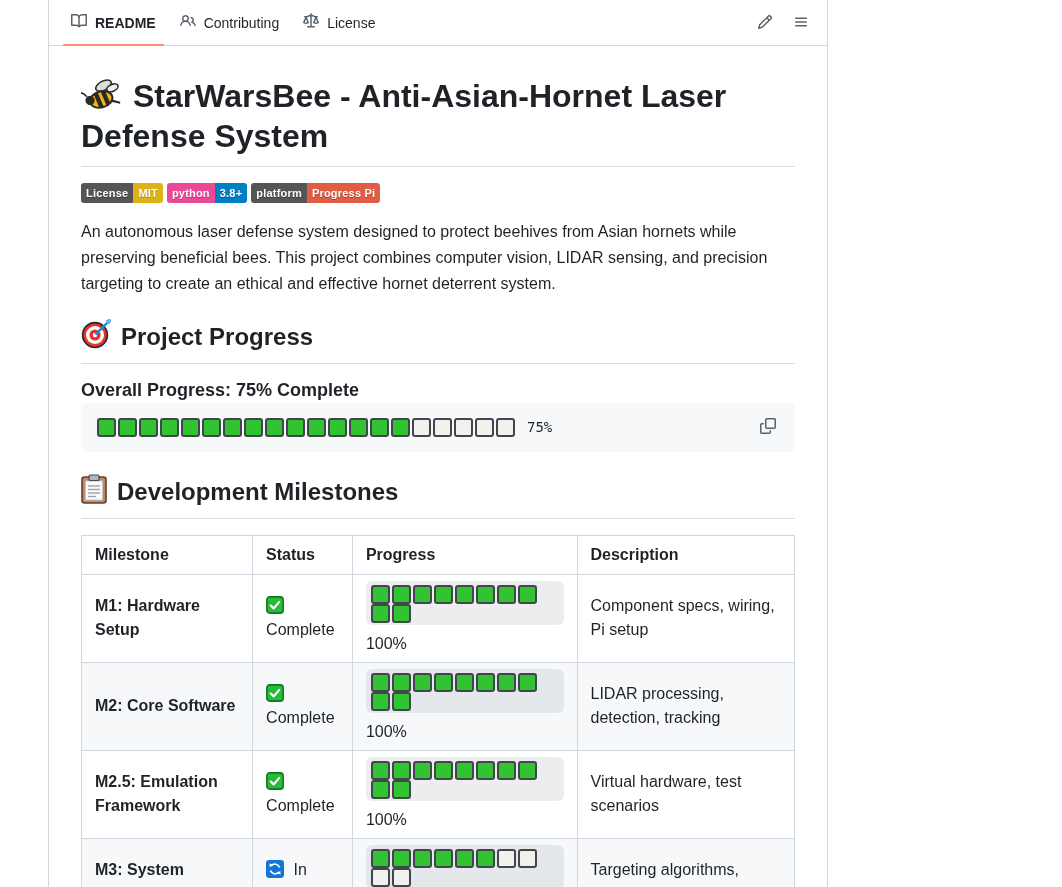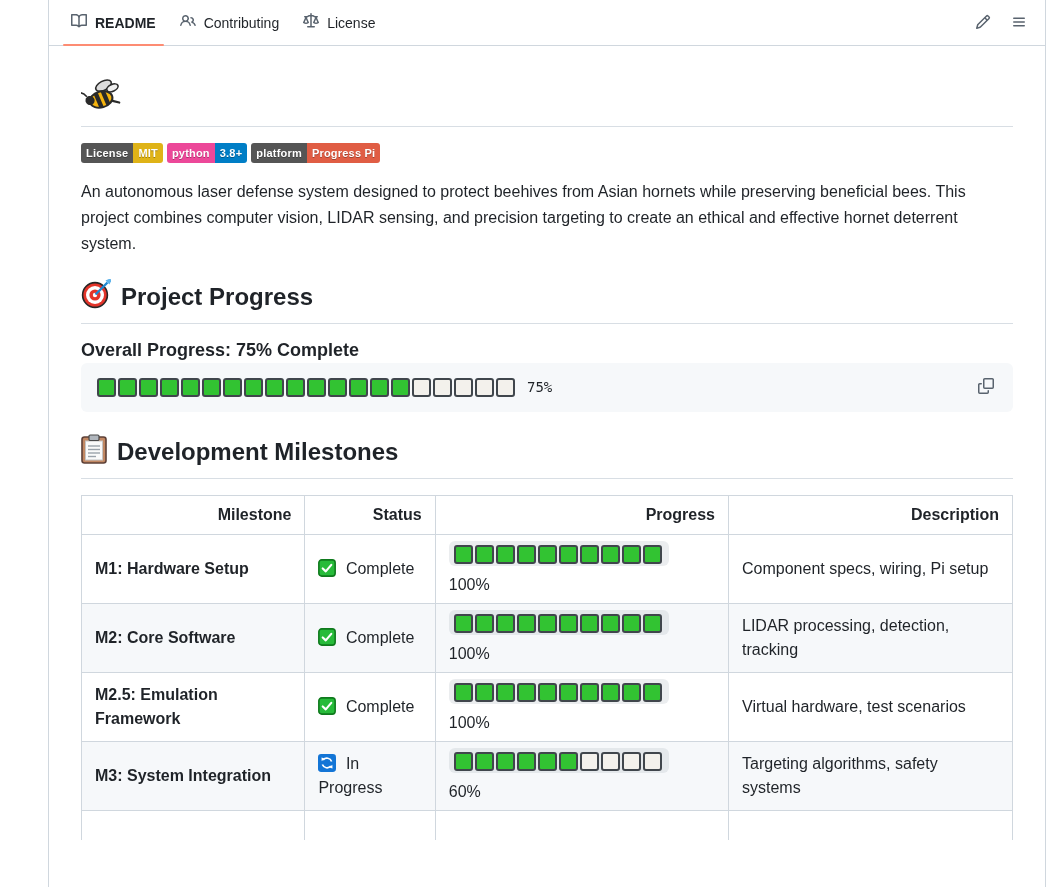--- a/index.html
+++ b/index.html
@@ -2,21 +2,21 @@
 <html style="--accent: #fd8c73; --green: #32c332; --sq-empty: #f3f1ec; --border: #d0d7de; --codebg: #f6f8fa;"><head>
 <meta charset="utf-8">
 <style>
   :root{
     --border:#d0d7de; --heading-border:#d8dee4; --text:#1f2328; --muted:#59636e;
     --accent:#fd8c73; --codebg:#f6f8fa; --green:#32c332; --sq-border:#40464c; --sq-empty:#f3f1ec;
   }
   *{box-sizing:border-box; margin:0; padding:0;}
   html,body{width:1062px; height:887px; overflow:hidden; background:#fff;
     font-family:"Liberation Sans", sans-serif; color:var(--text);}
-  .panel{margin-left:48px; width:998px; height:887px; border-left:1px solid var(--border);
+  .panel{margin-left:48px; width:780px; height:887px; border-left:1px solid var(--border);
     border-right:1px solid var(--border); overflow:hidden;}
   
   .tabbar{display:flex; align-items:stretch; height:46px; border-bottom:1px solid var(--border);
     padding:0 8px 0 10px;}
   .tab{display:flex; align-items:center; gap:8px; padding:0 8px; margin:0 4px; font-size:14px;
     position:relative; cursor:pointer; color:var(--text); background:none; border:none;
     font-family:inherit;}
   .tab .octicon{color:var(--muted);}
   .tab.active{font-weight:700;}
   .tab.active::after{content:""; position:absolute; left:0; right:0; bottom:-1px; height:2px;
@@ -43,21 +43,21 @@
   .sq{width:19px; height:19px; display:inline-block; border:2px solid var(--sq-border);
     border-radius:3px; margin-right:2px; background:var(--green); vertical-align:middle;}
   .sq.empty{background:var(--sq-empty);}
   .pct-main{font-family:"DejaVu Sans Mono", monospace; font-size:14px; margin-left:10px;}
   .copy-btn{position:absolute; right:12px; top:50%; transform:translateY(-50%); width:30px; height:30px;
     background:none; border:none; color:var(--muted); cursor:pointer;}
   
   table{border-collapse:collapse; width:100%; table-layout:fixed; margin-top:14px;}
   col.c1{width:24%;} col.c2{width:14%;} col.c3{width:31.5%;} col.c4{width:30.5%;}
   th,td{border:1px solid var(--border); font-size:16px; padding:6px 13px;}
-  th{font-weight:700; text-align:right; padding:10px 13px;}
+  th{font-weight:700; text-align:left; padding:10px 13px;}
   td{text-align:left; vertical-align:middle; line-height:1.5;}
   tbody tr:nth-child(even){background:var(--codebg);}
   .td-milestone{font-weight:700;}
   .status-icon{display:inline-block; width:18px; height:18px; vertical-align:-3px; margin-right:5px;}
   .code-span{background:rgba(175,184,193,.25); border-radius:6px; padding:4px 5px 2px;
     display:inline-block; line-height:0;}
   .code-span .sq{margin-right:2px;}
   .pct-line{margin-top:7px; font-size:16px;}
   tr.partial td{height:30px; border-bottom:none;}
 </style>
@@ -121,21 +121,21 @@
         <ellipse cx="33" cy="14" rx="6" ry="3.4" fill="#efefef" stroke="#2a2a2a" stroke-width="1.6" transform="rotate(-8 33 14)"></ellipse>
         <ellipse cx="19" cy="22" rx="11.5" ry="8" fill="#f6b40e" stroke="#2a2a2a" stroke-width="2"></ellipse>
         <g clip-path="url(#beebody)" stroke="#2a2a2a" stroke-width="4.4">
           <path d="M15 12 l2.5 20" fill="none"></path>
                 <path d="M22.5 12 l2.5 20" fill="none"></path>
         </g>
         <circle cx="8" cy="20" r="4.6" fill="#2a2a2a"></circle>
         <path d="M6 15.5 Q4 11 1 10" stroke="#2a2a2a" stroke-width="1.6" fill="none"></path>
         <path d="M29.5 26.5 l6 3.5" stroke="#2a2a2a" stroke-width="2.2" stroke-linecap="round"></path>
       </g>
-    </svg></span></h1>
+    </svg></span><span>StarWarsBee - Anti-Asian-Hornet Laser Defense System</span></h1>
 
     <p class="badges">
       <span class="badge">
         <span style="background: rgb(85, 85, 85);">License</span>
           <span style="background: rgb(223, 179, 23);">MIT</span>
       </span>
       <span class="badge">
         <span style="background: #ec4899;">python</span>
           <span style="background: rgb(0, 126, 198);">3.8+</span>
       </span>

